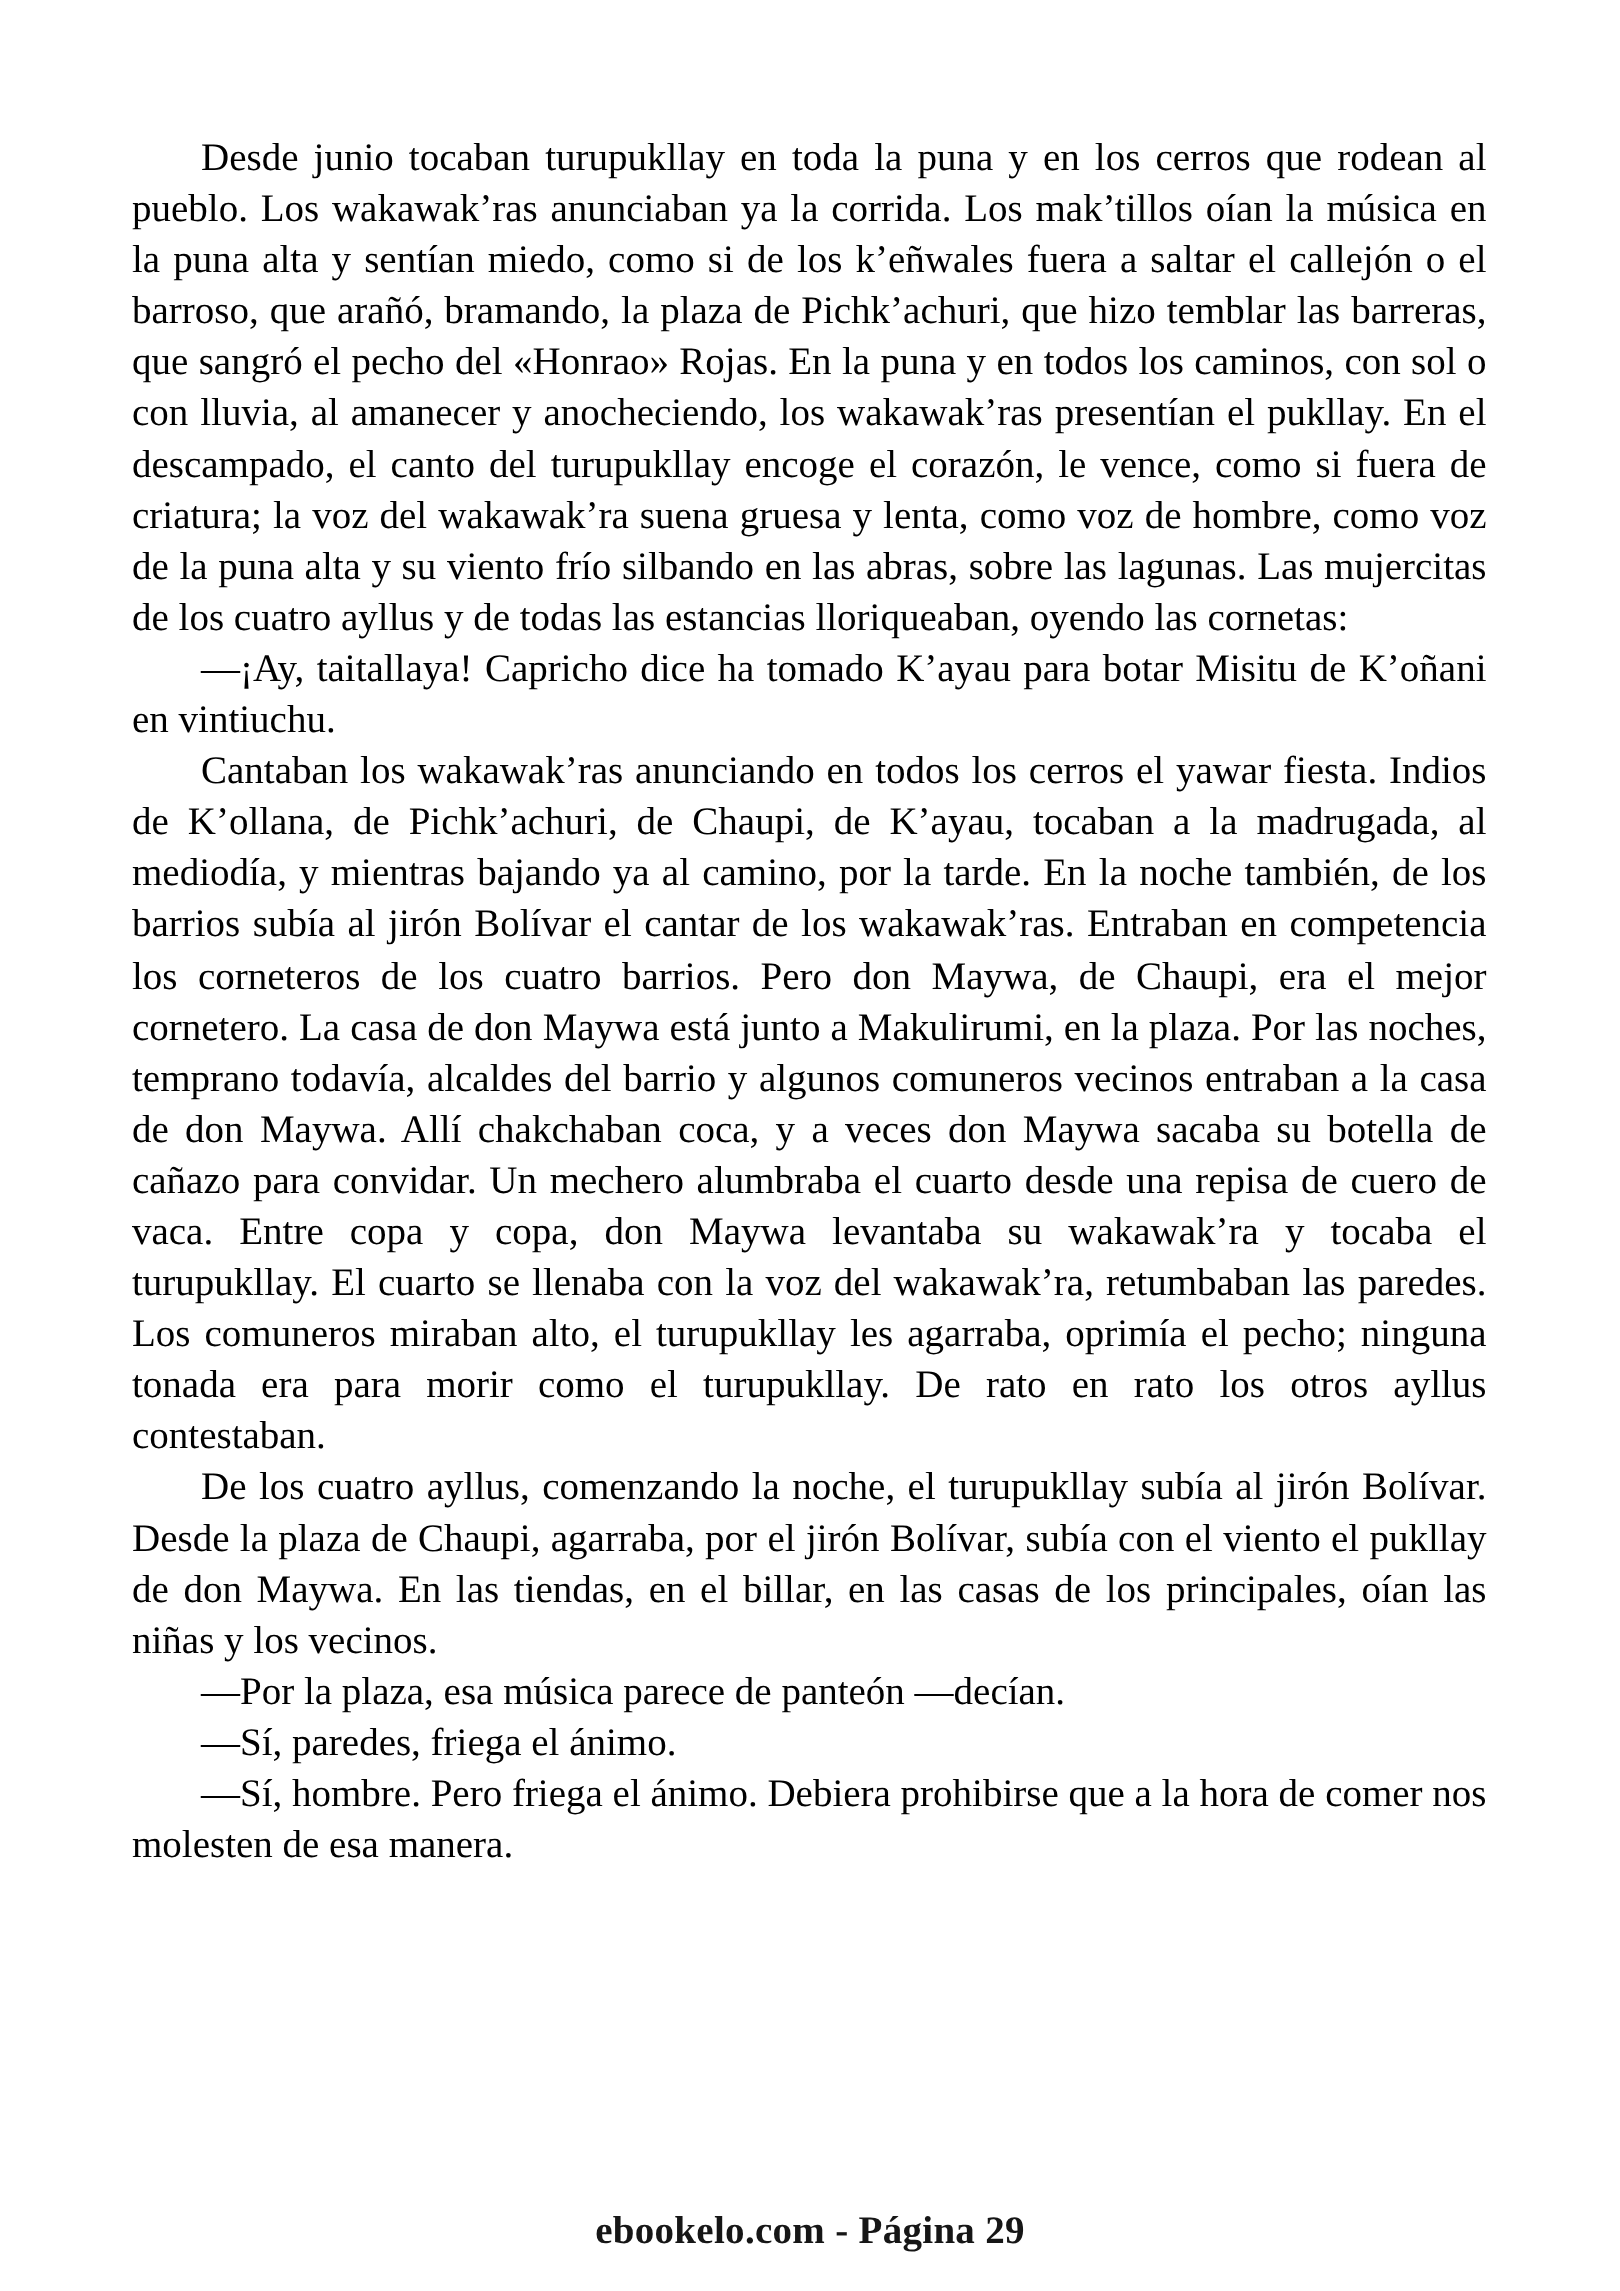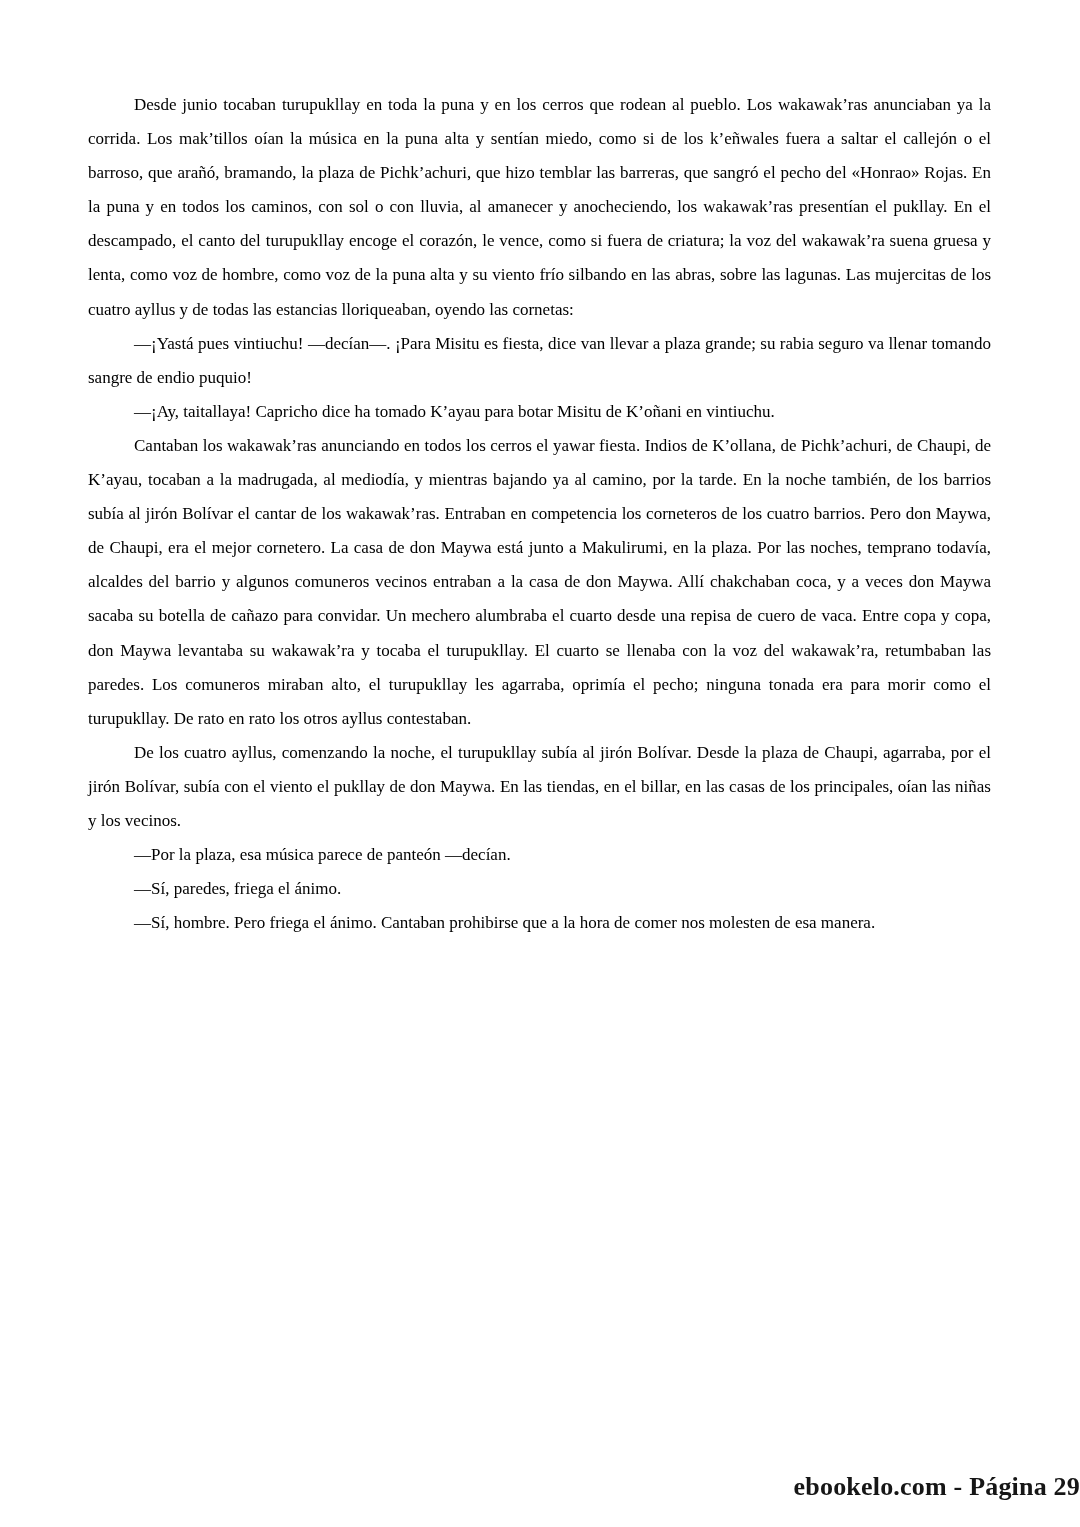--- a/index.html
+++ b/index.html
@@ -21,60 +21,59 @@
   .text-block {
     position: absolute;
     left: 88px;
     top: 88px;
     width: 903px;
   }
 
   .para {
     margin: 0;
     font-family: "Liberation Serif", "DejaVu Serif", serif;
-    font-size: 17px;
+    font-size: 26px;
     line-height: 34.1px;
     color: #000000;
     text-align: justify;
     text-justify: inter-word;
     text-indent: 46px;
     -webkit-hyphens: none;
     hyphens: none;
     word-spacing: 0px;
   }
 
   
   .para:last-child {
     margin-bottom: 0;
   }
 
   .footer {
     position: absolute;
     left: 0;
     top: 1472px;
     width: 1080px;
-    text-align: right;
+    text-align: center;
     font-family: "Liberation Serif", "DejaVu Serif", serif;
     font-size: 26px;
     font-weight: 600;
     color: #161616;
     letter-spacing: 0.2px;
   }
 </style>
 </head>
 <body>
 
 <div class="page">
 
   <div class="text-block">
     <p class="para">Desde junio tocaban turupukllay en toda la puna y en los cerros que rodean al pueblo. Los wakawak’ras anunciaban ya la corrida. Los mak’tillos oían la música en la puna alta y sentían miedo, como si de los k’eñwales fuera a saltar el callejón o el barroso, que arañó, bramando, la plaza de Pichk’achuri, que hizo temblar las barreras, que sangró el pecho del «Honrao» Rojas. En la puna y en todos los caminos, con sol o con lluvia, al amanecer y anocheciendo, los wakawak’ras presentían el pukllay. En el descampado, el canto del turupukllay encoge el corazón, le vence, como si fuera de criatura; la voz del wakawak’ra suena gruesa y lenta, como voz de hombre, como voz de la puna alta y su viento frío silbando en las abras, sobre las lagunas. Las mujercitas de los cuatro ayllus y de todas las estancias lloriqueaban, oyendo las cornetas:</p>
-    <p class="para">—¡Yastá pues vintiuchu! —decían—. ¡Para Misitu es fiesta, dice van llevar a plaza grande; su rabia seguro va llenar tomando sangre de endio puquio!</p>
     <p class="para">—¡Ay, taitallaya! Capricho dice ha tomado K’ayau para botar Misitu de K’oñani en vintiuchu.</p>
     <p class="para">Cantaban los wakawak’ras anunciando en todos los cerros el yawar fiesta. Indios de K’ollana, de Pichk’achuri, de Chaupi, de K’ayau, tocaban a la madrugada, al mediodía, y mientras bajando ya al camino, por la tarde. En la noche también, de los barrios subía al jirón Bolívar el cantar de los wakawak’ras. Entraban en competencia los corneteros de los cuatro barrios. Pero don Maywa, de Chaupi, era el mejor cornetero. La casa de don Maywa está junto a Makulirumi, en la plaza. Por las noches, temprano todavía, alcaldes del barrio y algunos comuneros vecinos entraban a la casa de don Maywa. Allí chakchaban coca, y a veces don Maywa sacaba su botella de cañazo para convidar. Un mechero alumbraba el cuarto desde una repisa de cuero de vaca. Entre copa y copa, don Maywa levantaba su wakawak’ra y tocaba el turupukllay. El cuarto se llenaba con la voz del wakawak’ra, retumbaban las paredes. Los comuneros miraban alto, el turupukllay les agarraba, oprimía el pecho; ninguna tonada era para morir como el turupukllay. De rato en rato los otros ayllus contestaban.</p>
     <p class="para">De los cuatro ayllus, comenzando la noche, el turupukllay subía al jirón Bolívar. Desde la plaza de Chaupi, agarraba, por el jirón Bolívar, subía con el viento el pukllay de don Maywa. En las tiendas, en el billar, en las casas de los principales, oían las niñas y los vecinos.</p>
     <p class="para">—Por la plaza, esa música parece de panteón —decían.</p>
     <p class="para">—Sí, paredes, friega el ánimo.</p>
-    <p class="para">—Sí, hombre. Pero friega el ánimo. Cantaban prohibirse que a la hora de comer nos molesten de esa manera.</p>
+    <p class="para">—Sí, hombre. Pero friega el ánimo. Debiera prohibirse que a la hora de comer nos molesten de esa manera.</p>
   </div>
 
   <div class="footer">ebookelo.com - Página 29</div>
 
 </div>
 
 </body></html>

